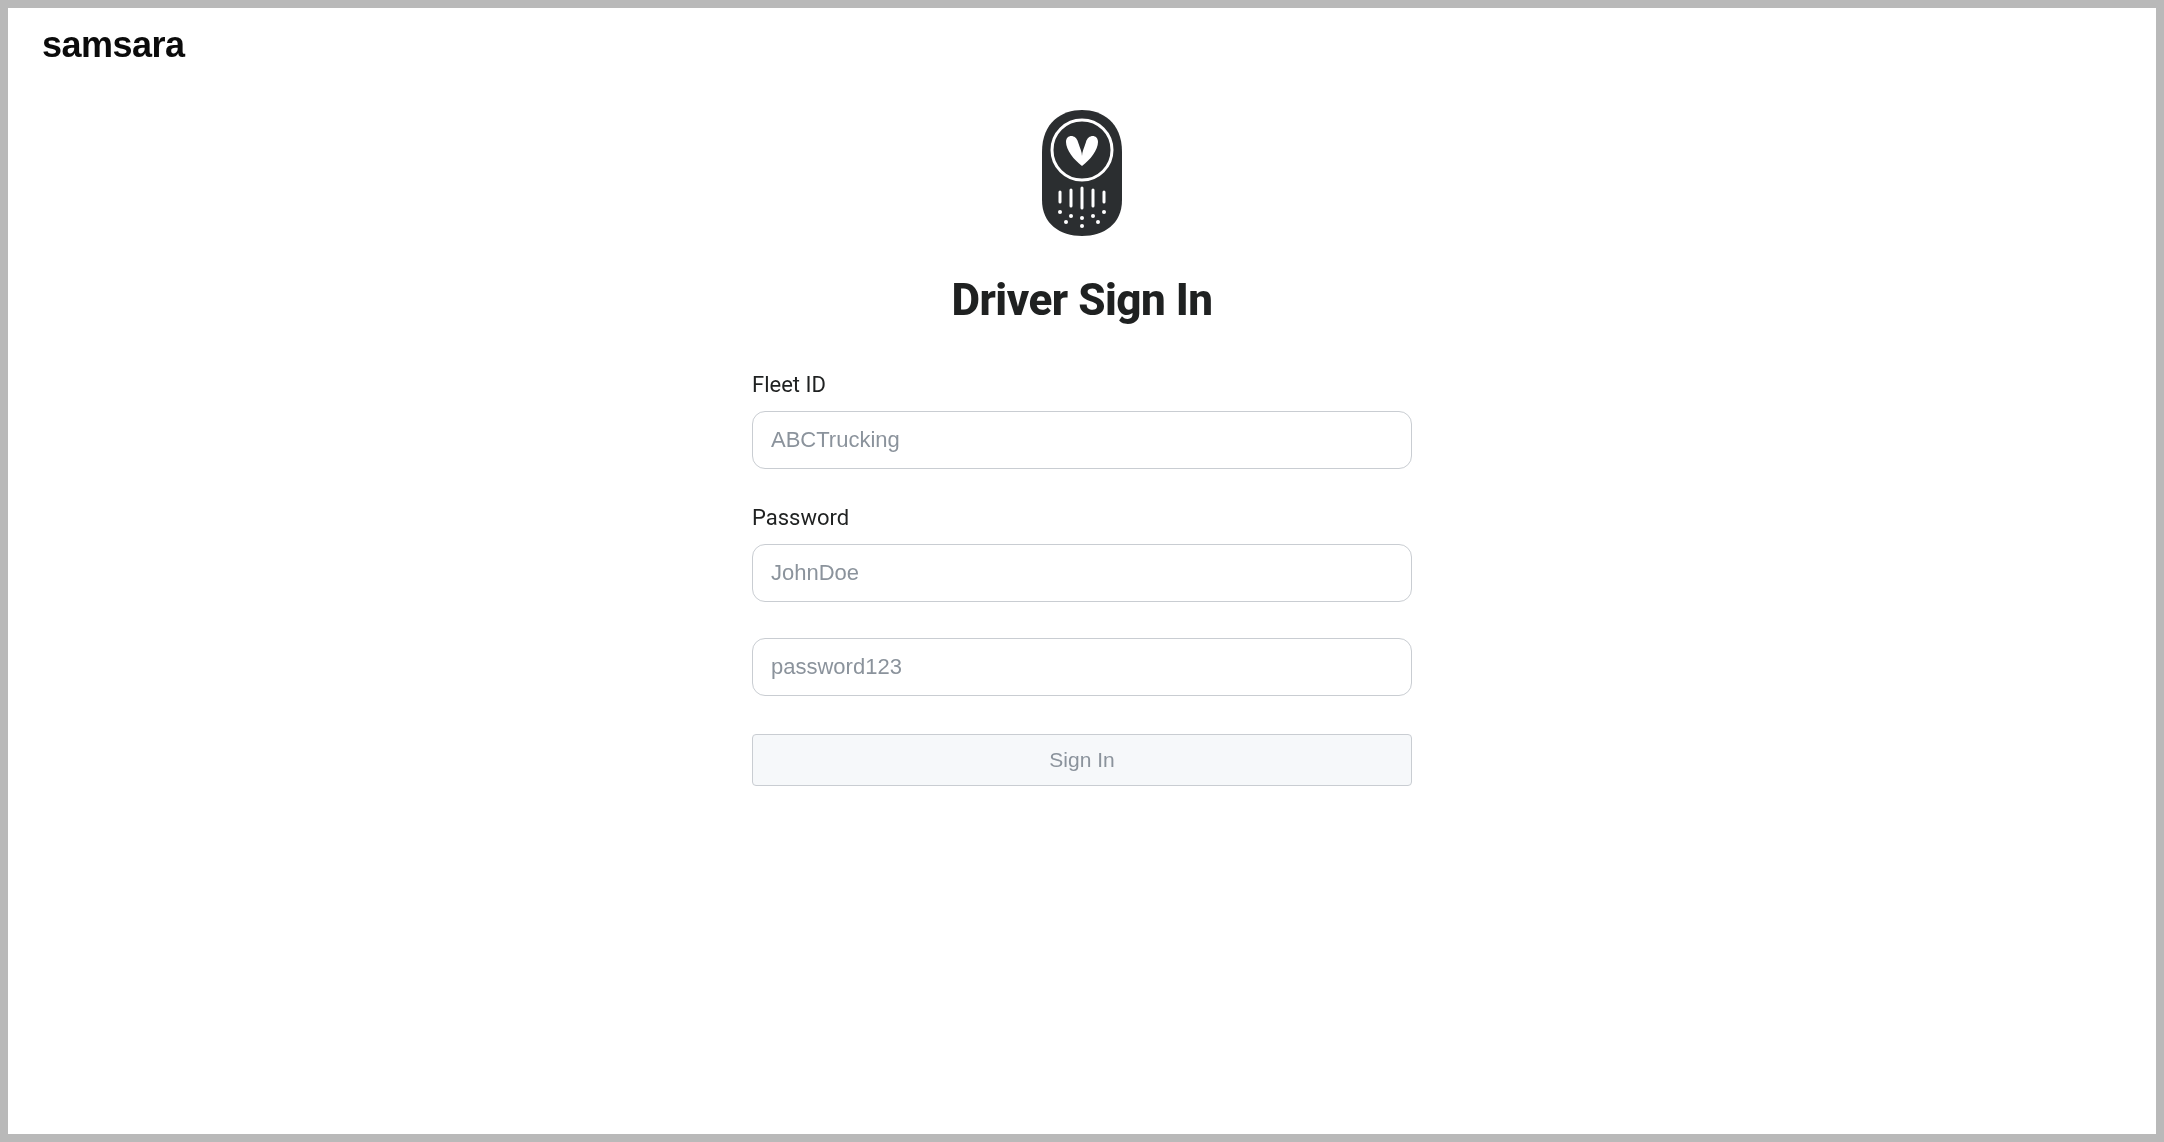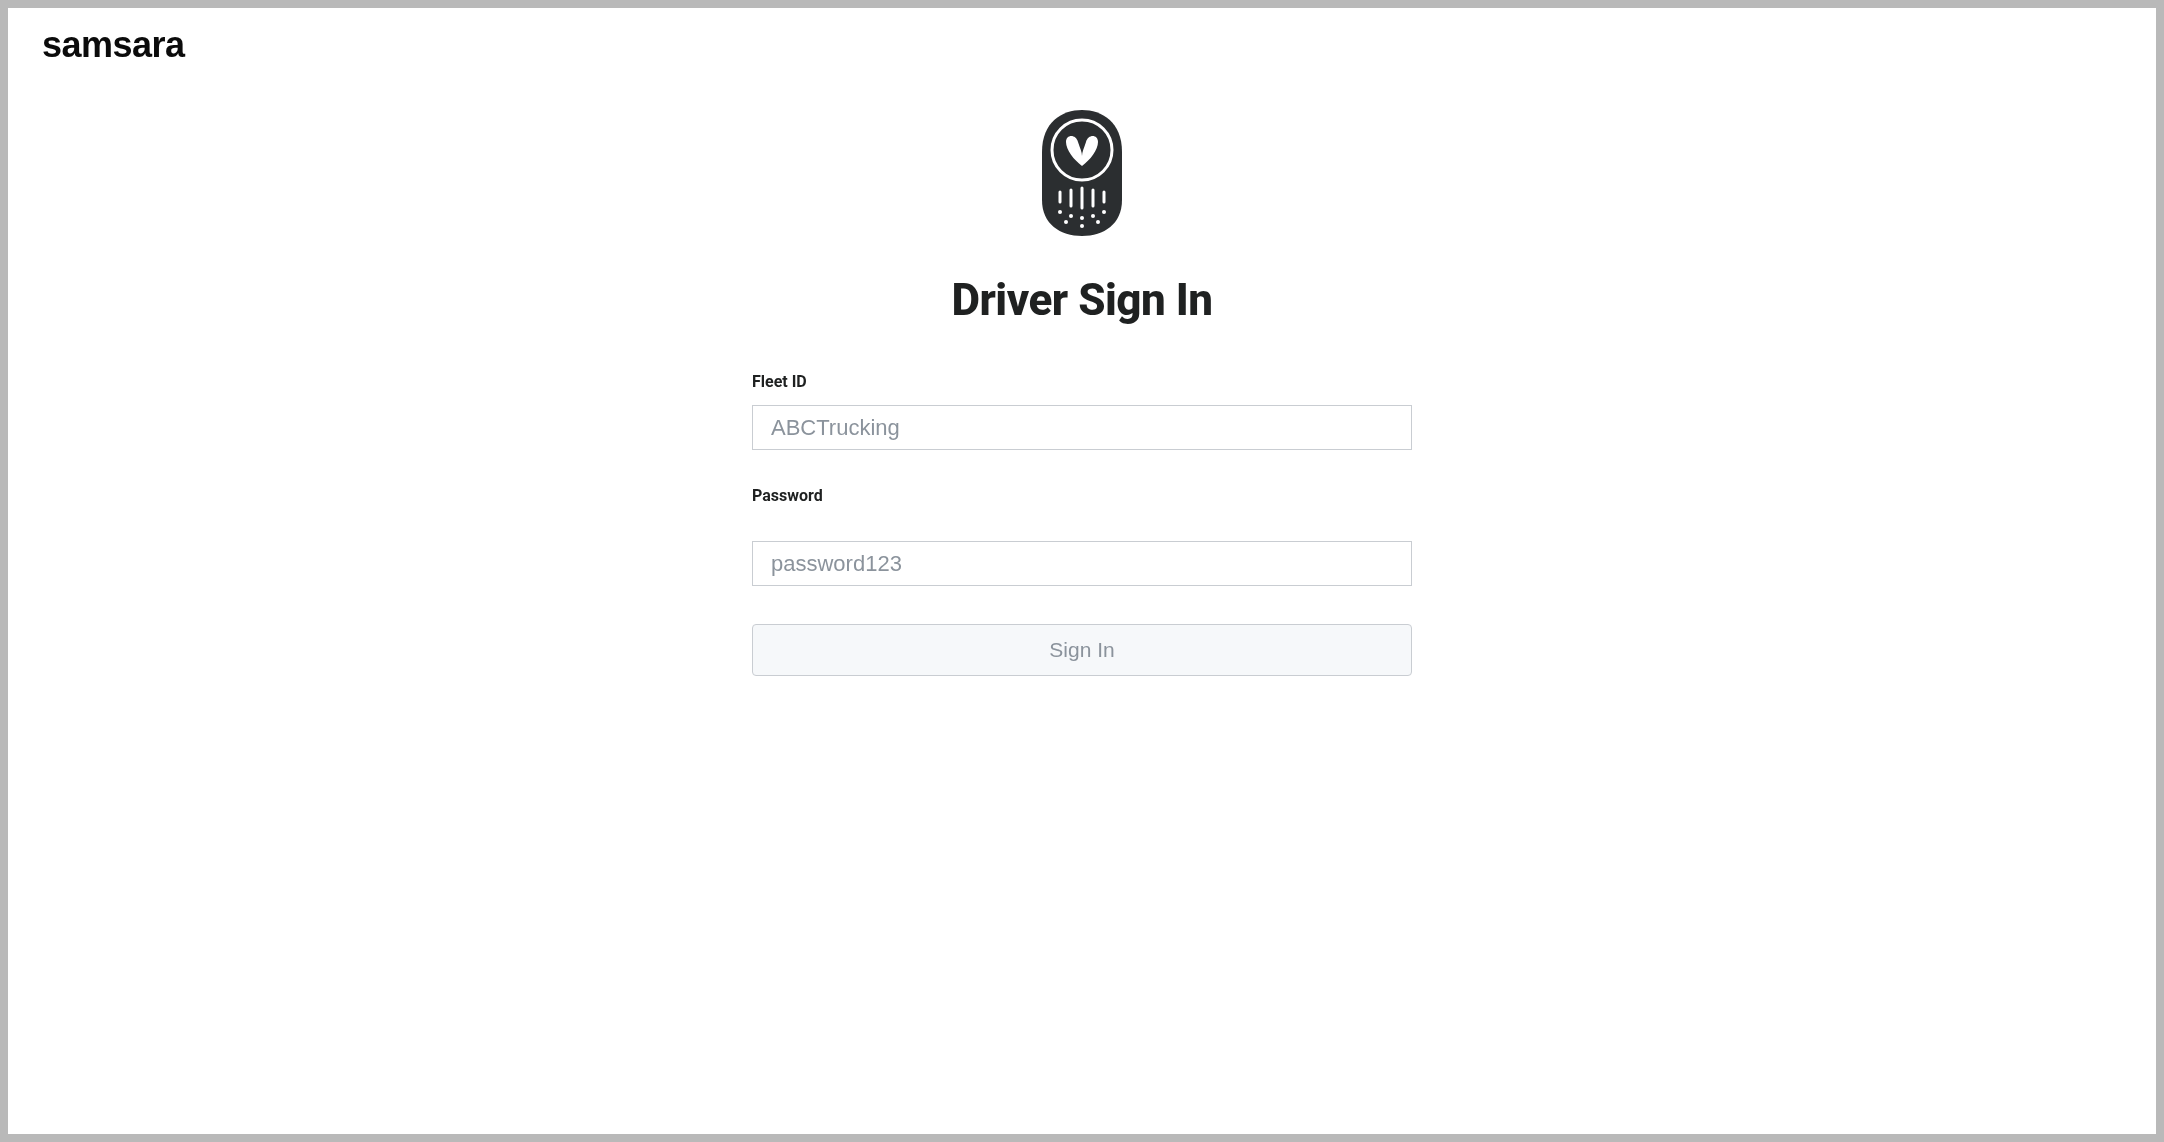--- a/index.html
+++ b/index.html
@@ -54,30 +54,30 @@
   }
   .form {
     width: 100%;
   }
   .field-group {
     width: 100%;
     margin-bottom: 36px;
   }
   .field-label {
     display: block;
-    font-size: 16px;
-    font-weight: 700;
+    font-size: 22px;
+    font-weight: 400;
     color: #1f2121;
     margin-bottom: 14px;
   }
   .text-input {
     width: 100%;
-    height: 45px;
+    height: 58px;
     border: 1px solid #c9cdd2;
-    border-radius: 0;
+    border-radius: 13px;
     padding: 0 18px;
     font-size: 22px;
     color: #ef4444;
     background: #ffffff;
     outline: none;
   }
   .text-input::placeholder {
     color: #8b939c;
   }
   .signin-btn {
@@ -148,20 +148,21 @@
 
       <form class="form">
 
         <div class="field-group">
           <label class="field-label">Fleet ID</label>
           <input type="text" class="text-input" placeholder="ABCTrucking" style="">
         </div>
 
         <div class="field-group">
           <label class="field-label">Password</label>
+          <input type="text" class="text-input" placeholder="JohnDoe" style="">
         </div>
 
         <div class="field-group">
           <input type="password" class="text-input" placeholder="password123" style="">
         </div>
 
         <button class="signin-btn">Sign In</button>
 
       </form>
     </div>

